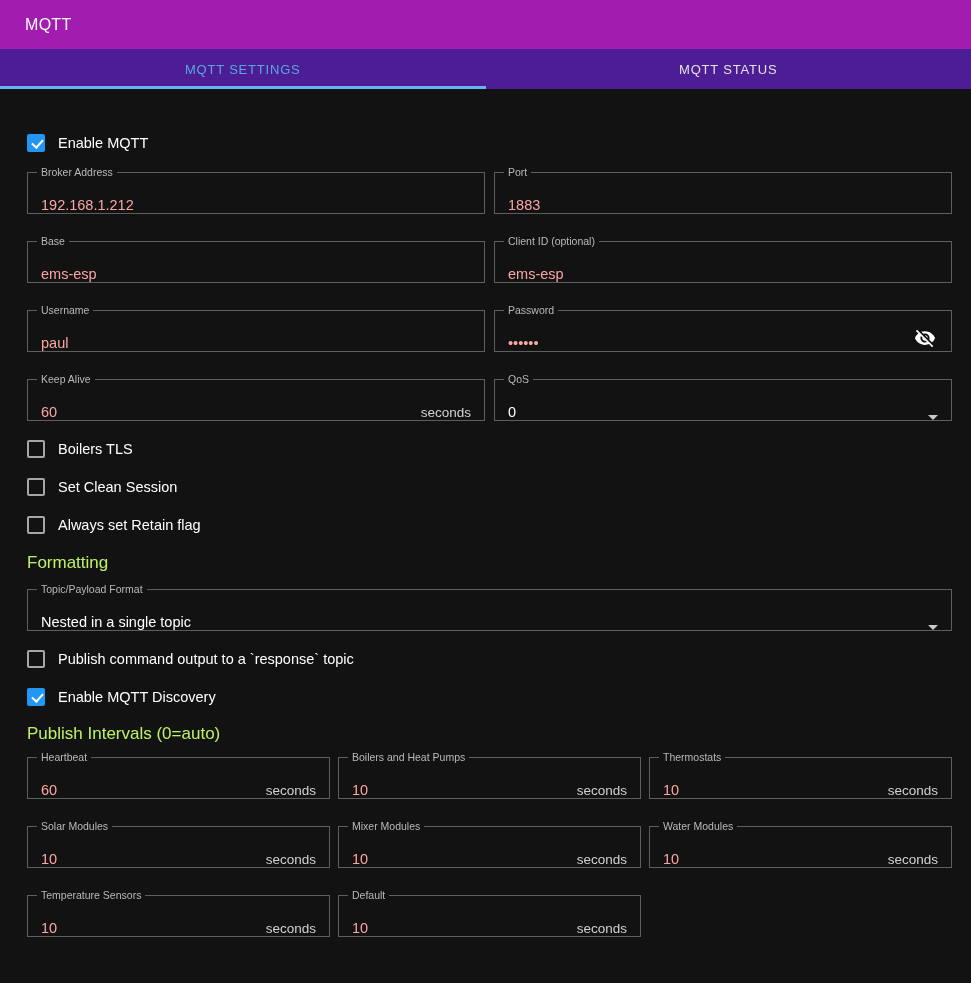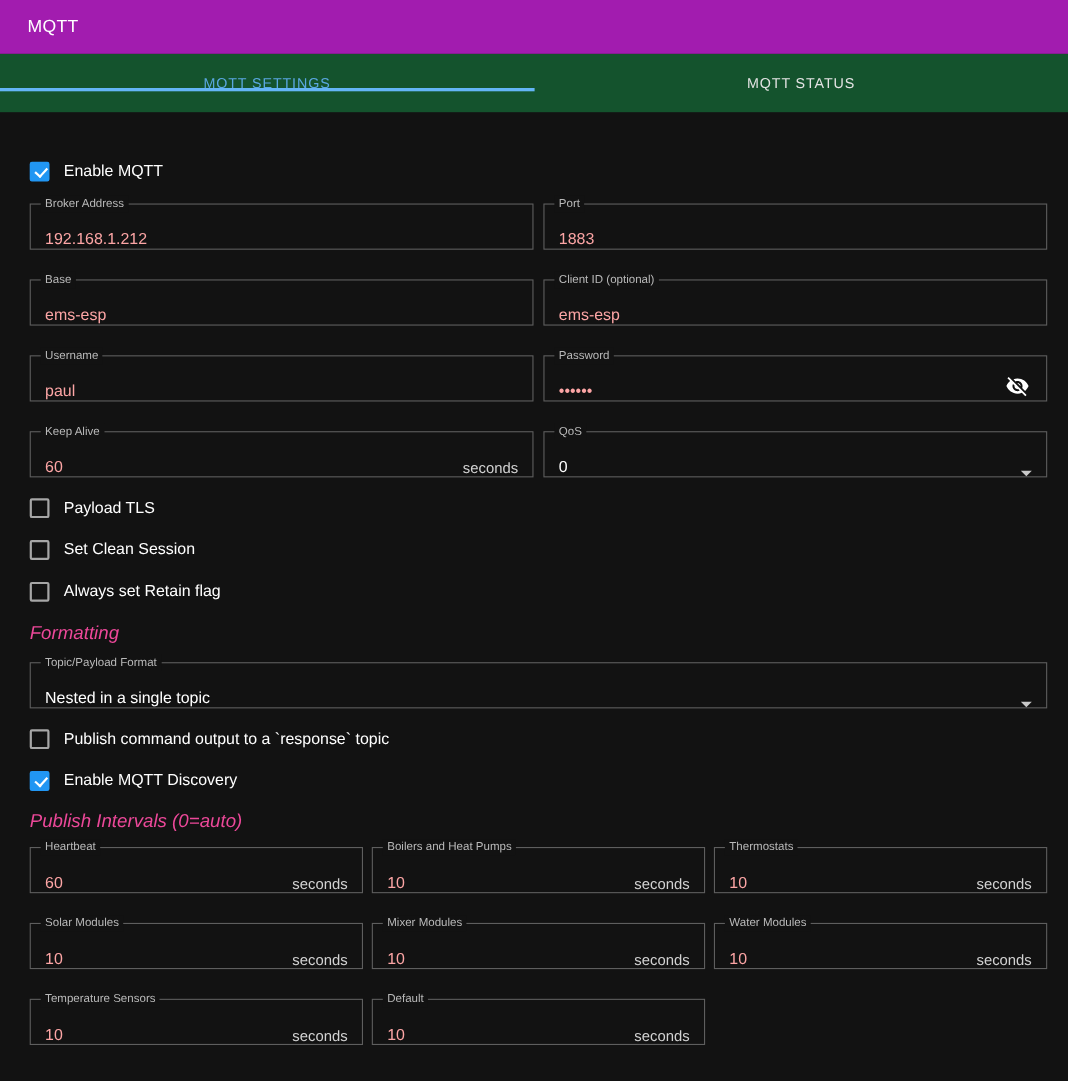--- a/index.html
+++ b/index.html
@@ -11,21 +11,21 @@
     overflow:hidden;
   }
   .app-bar {
     height:49px;
     background:#a21caf;
     display:flex; align-items:center;
     padding:0 25px;
     box-shadow:0 2px 4px rgba(0,0,0,.45);
   }
   .app-title { font-size:16px; font-weight:500; letter-spacing:.3px; }
-  .tabs { height:53px; background:#14532d; display:flex;align-items:center; }
+  .tabs { height:40px; background:#4c1d95; display:flex; }
   .tab {
     flex:1; display:flex; align-items:center; justify-content:center;
     font-size:13px; font-weight:500; letter-spacing:.8px;
     color:#e3e3e3; text-transform:uppercase; cursor:pointer; position:relative;
   }
   .tab.active { color:#5aa7e0; }
   .tab.active::after {
     content:""; position:absolute; left:0; right:0; bottom:0;
     height:3px; background:#64b5f6;
   }
@@ -75,21 +75,21 @@
   }
   .icon-btn {
     background:none; border:none; cursor:pointer; flex:none;
     width:26px; height:26px; display:flex; align-items:center; justify-content:center;
     margin-left:6px; padding:0;
   }
 
   .row2 { display:grid; grid-template-columns:1fr 1fr; gap:9px; margin-bottom:27px; }
   .row3 { display:grid; grid-template-columns:1fr 1fr 1fr; gap:8px; margin-bottom:27px; }
 
-  .section-h { color:#ec4899; font-size:17px; font-weight:400;font-style:italic; }
+  .section-h { color:#bef264; font-size:17px; font-weight:400; }
 
   .mb12 { margin-bottom:12px; } .mb13 { margin-bottom:13px; }
   .mb16 { margin-bottom:16px; } .mb17 { margin-bottom:17px; }
   .mb18 { margin-bottom:18px; } .mb19 { margin-bottom:19px; }
   .mb22 { margin-bottom:22px; } .mb0 { margin-bottom:0; }
 </style>
 </head>
 <body>
 
 <div class="app-bar">
@@ -158,21 +158,21 @@
     </div>
     <div class="field select">
       <span class="flabel">QoS</span>
       <span class="fvalue">0</span>
       <span class="caret"></span>
     </div>
   </div>
 
   <label class="check-row">
     <span class="cb"></span>
-    <span class="cb-label">Payload TLS</span>
+    <span class="cb-label">Boilers TLS</span>
   </label>
   <label class="check-row">
     <span class="cb"></span>
     <span class="cb-label">Set Clean Session</span>
   </label>
   <label class="check-row mb18">
     <span class="cb"></span>
     <span class="cb-label">Always set Retain flag</span>
   </label>
 

